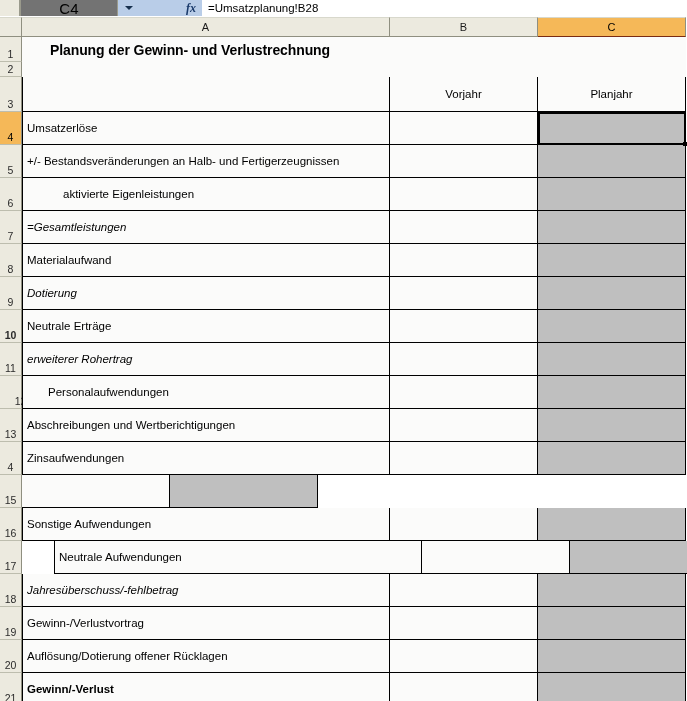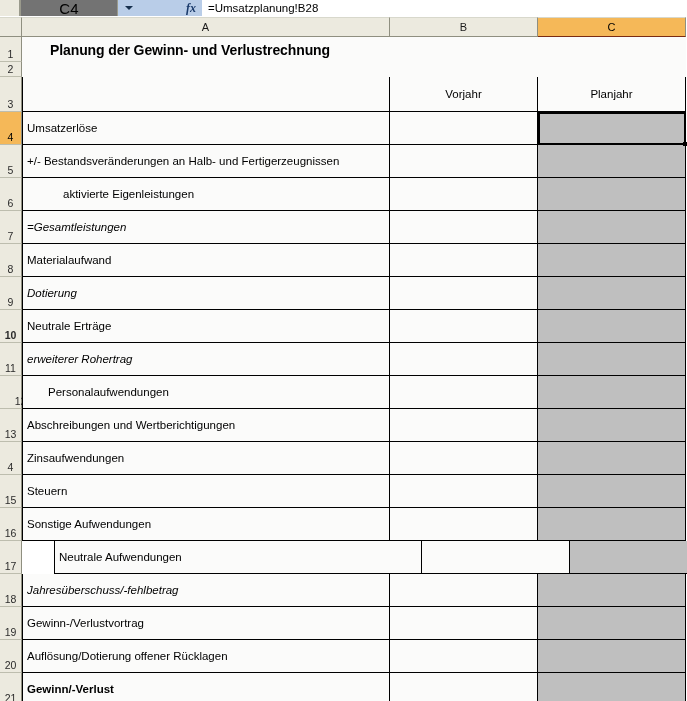--- a/index.html
+++ b/index.html
@@ -410,23 +410,20 @@
           <span></span>
         </div>
         <div class="cell c gray" style="height: 33px;">
           <span></span>
         </div>
       </div>
       <div class="grid-row framed" style="height: 33px;">
         <div class="rowhead" style="height: 33px;">
           <span>15</span>
         </div>
-        <div class="cell a" style="height: 33px;">
-          <span>Steuern</span>
-        </div>
         <div class="cell b" style="height: 33px;">
           <span></span>
         </div>
         <div class="cell c gray" style="height: 33px;">
           <span></span>
         </div>
       </div>
       <div class="grid-row framed" style="height: 33px;">
         <div class="rowhead" style="height: 33px;">
           <span>16</span>

